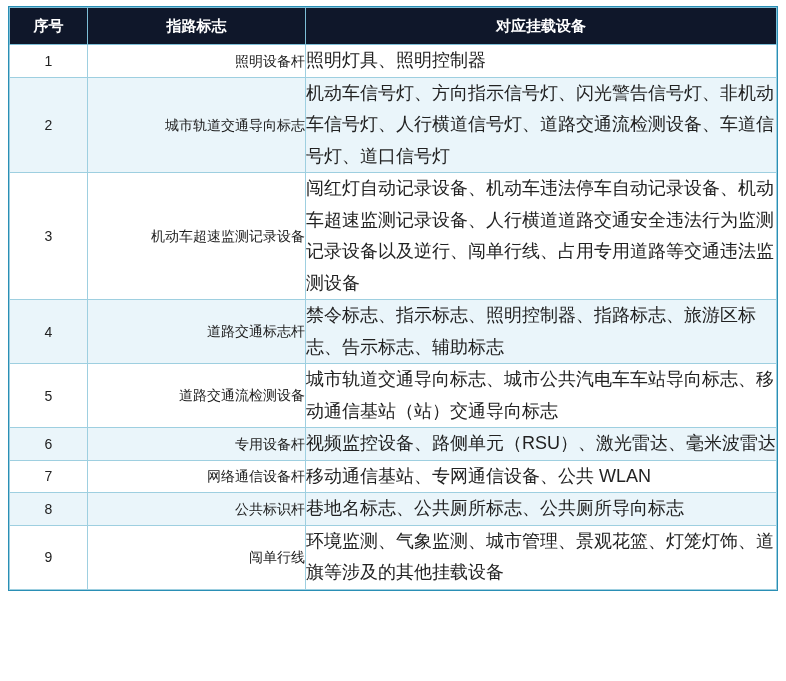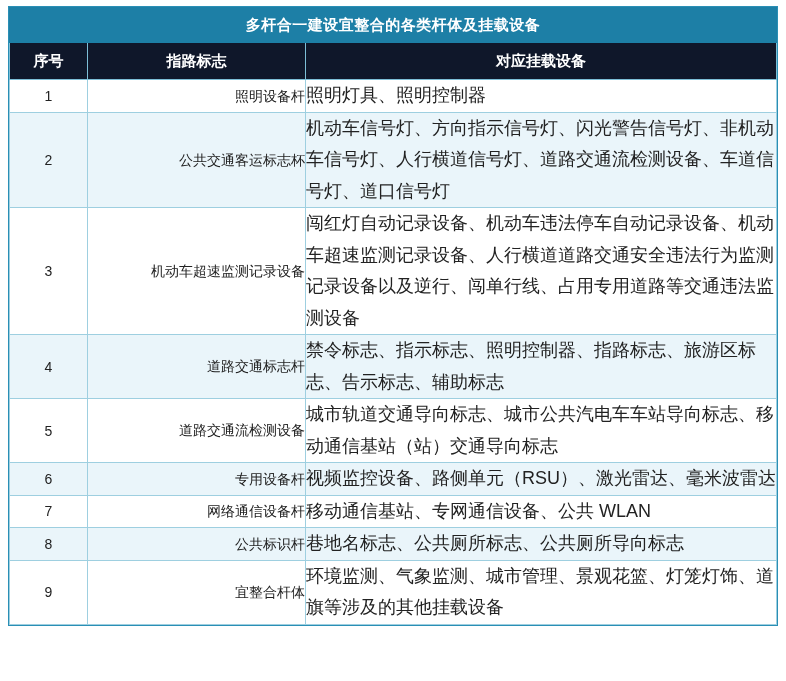--- a/index.html
+++ b/index.html
@@ -84,37 +84,34 @@
 
 <div class="table-wrap">
   <table class="main-table">
     <colgroup>
       <col class="col-no">
       <col class="col-pole">
       <col class="col-dev">
     </colgroup>
     <tbody>
       <tr>
-        <td class="title-cell" colspan="3">多杆合一建设宜整合的各类杆体及挂载设备</td>
-      </tr>
-      <tr>
         <td class="header-cell">序号</td>
         <td class="header-cell">指路标志</td>
         <td class="header-cell">对应挂载设备</td>
       </tr>
 
       <tr class="row-plain">
         <td class="cell-no">1</td>
         <td class="cell-pole">照明设备杆</td>
         <td class="cell-dev">照明灯具、照明控制器</td>
       </tr>
 
       <tr class="row-alt">
         <td class="cell-no">2</td>
-        <td class="cell-pole">公共交通客运标志杯</td>
+        <td class="cell-pole">城市轨道交通导向标志</td>
         <td class="cell-dev">机动车信号灯、方向指示信号灯、闪光警告信号灯、非机动车信号灯、人行横道信号灯、道路交通流检测设备、车道信号灯、道口信号灯</td>
       </tr>
 
       <tr class="row-plain">
         <td class="cell-no">3</td>
         <td class="cell-pole">机动车超速监测记录设备</td>
         <td class="cell-dev">闯红灯自动记录设备、机动车违法停车自动记录设备、机动车超速监测记录设备、人行横道道路交通安全违法行为监测记录设备以及逆行、闯单行线、占用专用道路等交通违法监测设备</td>
       </tr>
 
       <tr class="row-alt">
@@ -142,18 +139,18 @@
       </tr>
 
       <tr class="row-alt">
         <td class="cell-no">8</td>
         <td class="cell-pole">公共标识杆</td>
         <td class="cell-dev">巷地名标志、公共厕所标志、公共厕所导向标志</td>
       </tr>
 
       <tr class="row-plain">
         <td class="cell-no">9</td>
-        <td class="cell-pole">宜整合杆体</td>
+        <td class="cell-pole">闯单行线</td>
         <td class="cell-dev">环境监测、气象监测、城市管理、景观花篮、灯笼灯饰、道旗等涉及的其他挂载设备</td>
       </tr>
     </tbody>
   </table>
 </div>
 
 </body></html>

